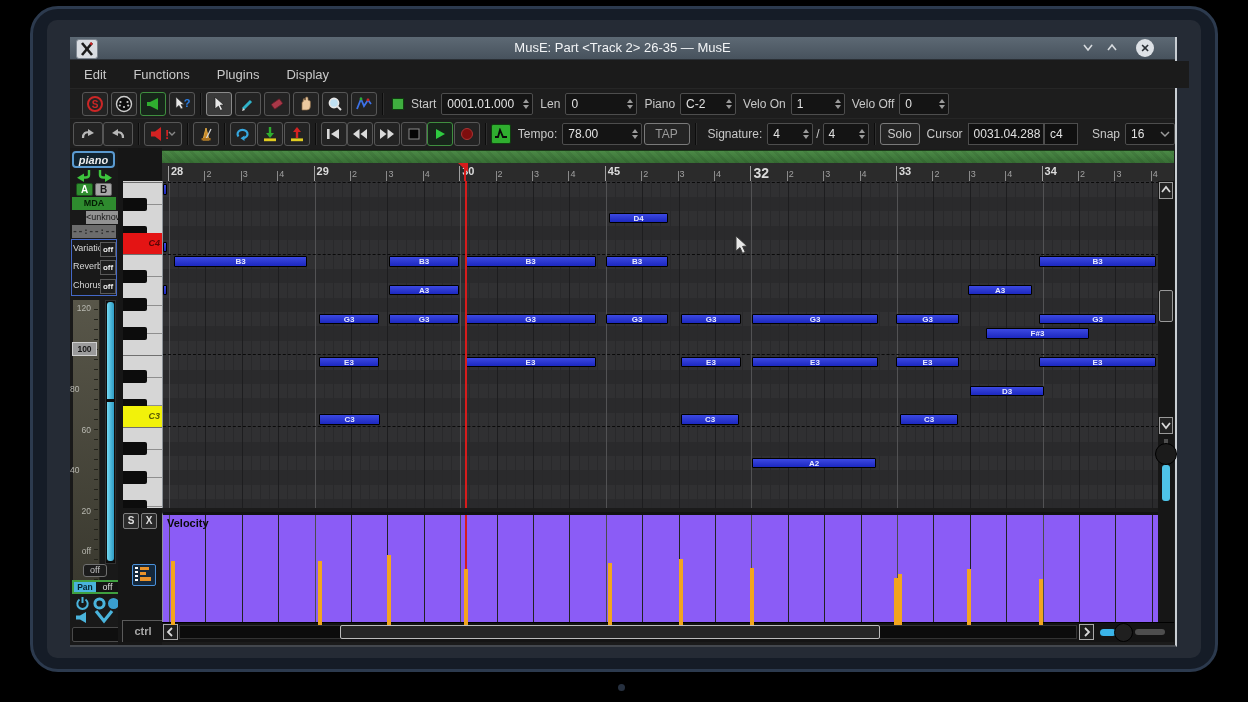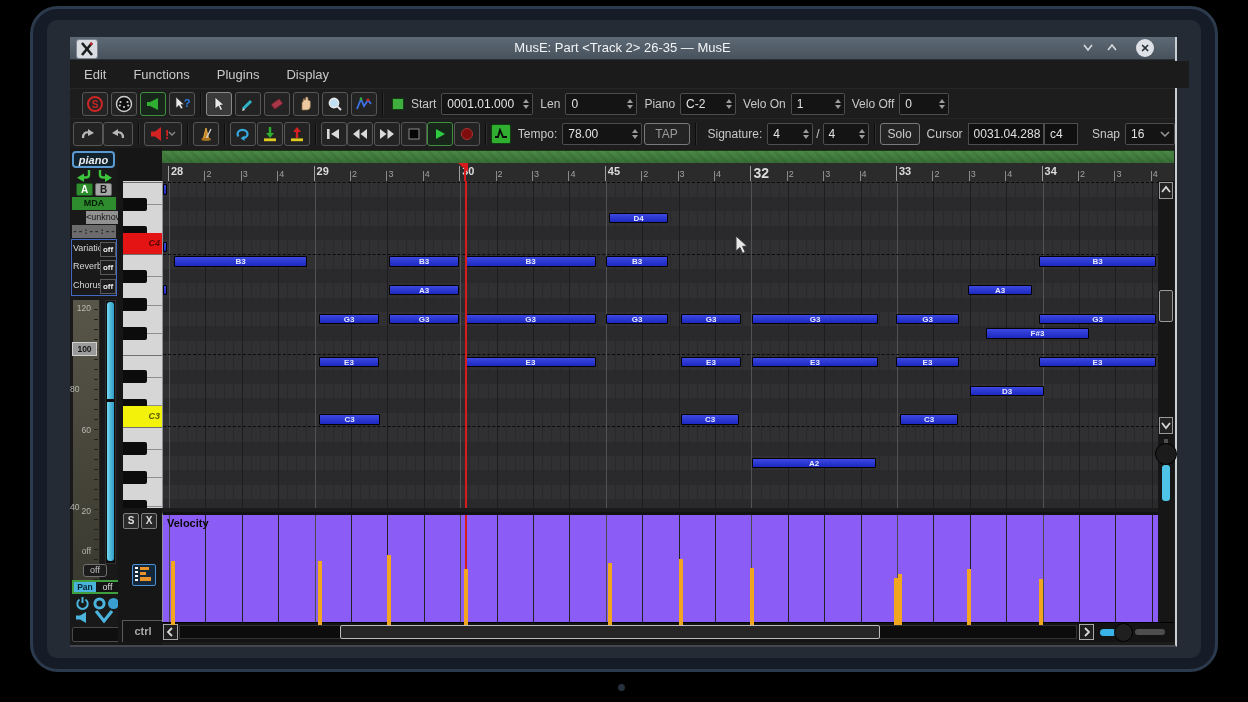--- a/index.html
+++ b/index.html
@@ -402,21 +402,21 @@
           </div>
         </div>
 
       <div style="position:absolute;left:3px;top:152px;width:26px;height:285px;background:linear-gradient(#585649,#3a392f);border-right:1px solid #26261f"></div>
       <div style="position:absolute;left:24px;top:152px;width:4px;height:285px;background:repeating-linear-gradient(#0000 0 9px,#22221a 9px 10px)"></div>
       <div id="scalelabels">
           <div style="position: absolute; left: 0px; top: 155px; width: 21px; text-align: right; font-size: 8.5px; color: rgb(184, 184, 176);">120</div>
           <div style="position: absolute; left: 2px; top: 193.5px; width: 23px; height: 12px; background: rgb(154, 154, 154); border: 1px solid rgb(207, 207, 207); color: rgb(22, 22, 22); font-size: 8.5px; font-weight: bold; text-align: center; line-height: 12px;">100</div>
           <div style="position: absolute; left: 0px; top: 236px; width: 21px; font-size: 8.5px; color: rgb(184, 184, 176);">80</div>
           <div style="position: absolute; left: 0px; top: 276.5px; width: 21px; text-align: right; font-size: 8.5px; color: rgb(184, 184, 176);">60</div>
-          <div style="position: absolute; left: 0px; top: 317px; width: 21px; text-align: left; font-size: 8.5px; color: rgb(184, 184, 176); margin-top: 37px;">40</div>
+          <div style="position: absolute; left: 0px; top: 317px; width: 21px; text-align: left; font-size: 8.5px; color: rgb(184, 184, 176);">40</div>
           <div style="position: absolute; left: 0px; top: 357.5px; width: 21px; text-align: right; font-size: 8.5px; color: rgb(184, 184, 176);">20</div>
           <div style="position: absolute; left: 0px; top: 398px; width: 21px; text-align: right; font-size: 8.5px; color: rgb(184, 184, 176);">off</div>
         </div>
 
       <div style="position:absolute;left:35px;top:152px;width:11px;height:264px;background:#0c0c0c;border:1px solid #303030;box-sizing:border-box"></div>
       <div style="position:absolute;left:37px;top:154px;width:7px;height:259px;border-radius:3px;background:linear-gradient(90deg,#73d8f2,#2e9cc4)"></div>
       <div style="position:absolute;left:36px;top:251px;width:9px;height:3px;background:#0c0c0c"></div>
       <div class="smallbtn" style="left:13px;top:416px;width:24px;height:13px;background:#1c1c1c;border-color:#707070;border-radius:3px;
         color:#c4c4c4;font-size:9px;font-weight:normal;line-height:11px">off</div>
 

